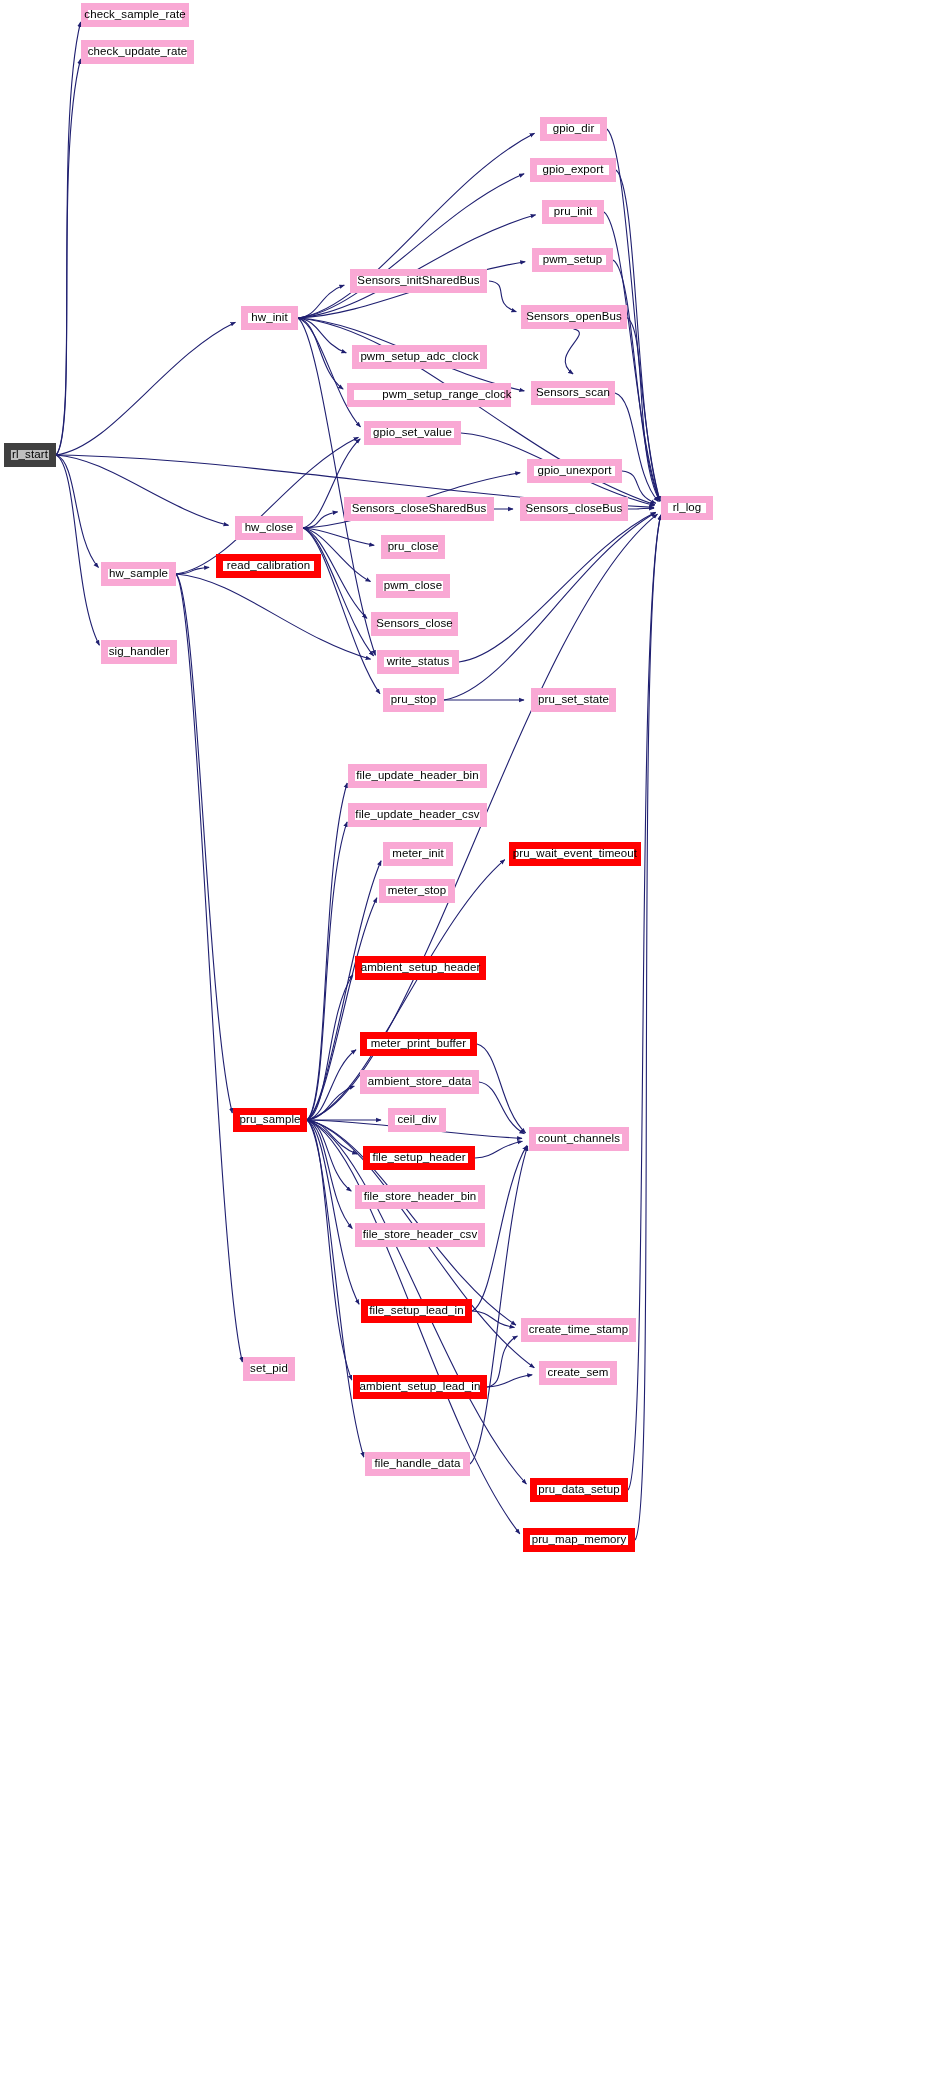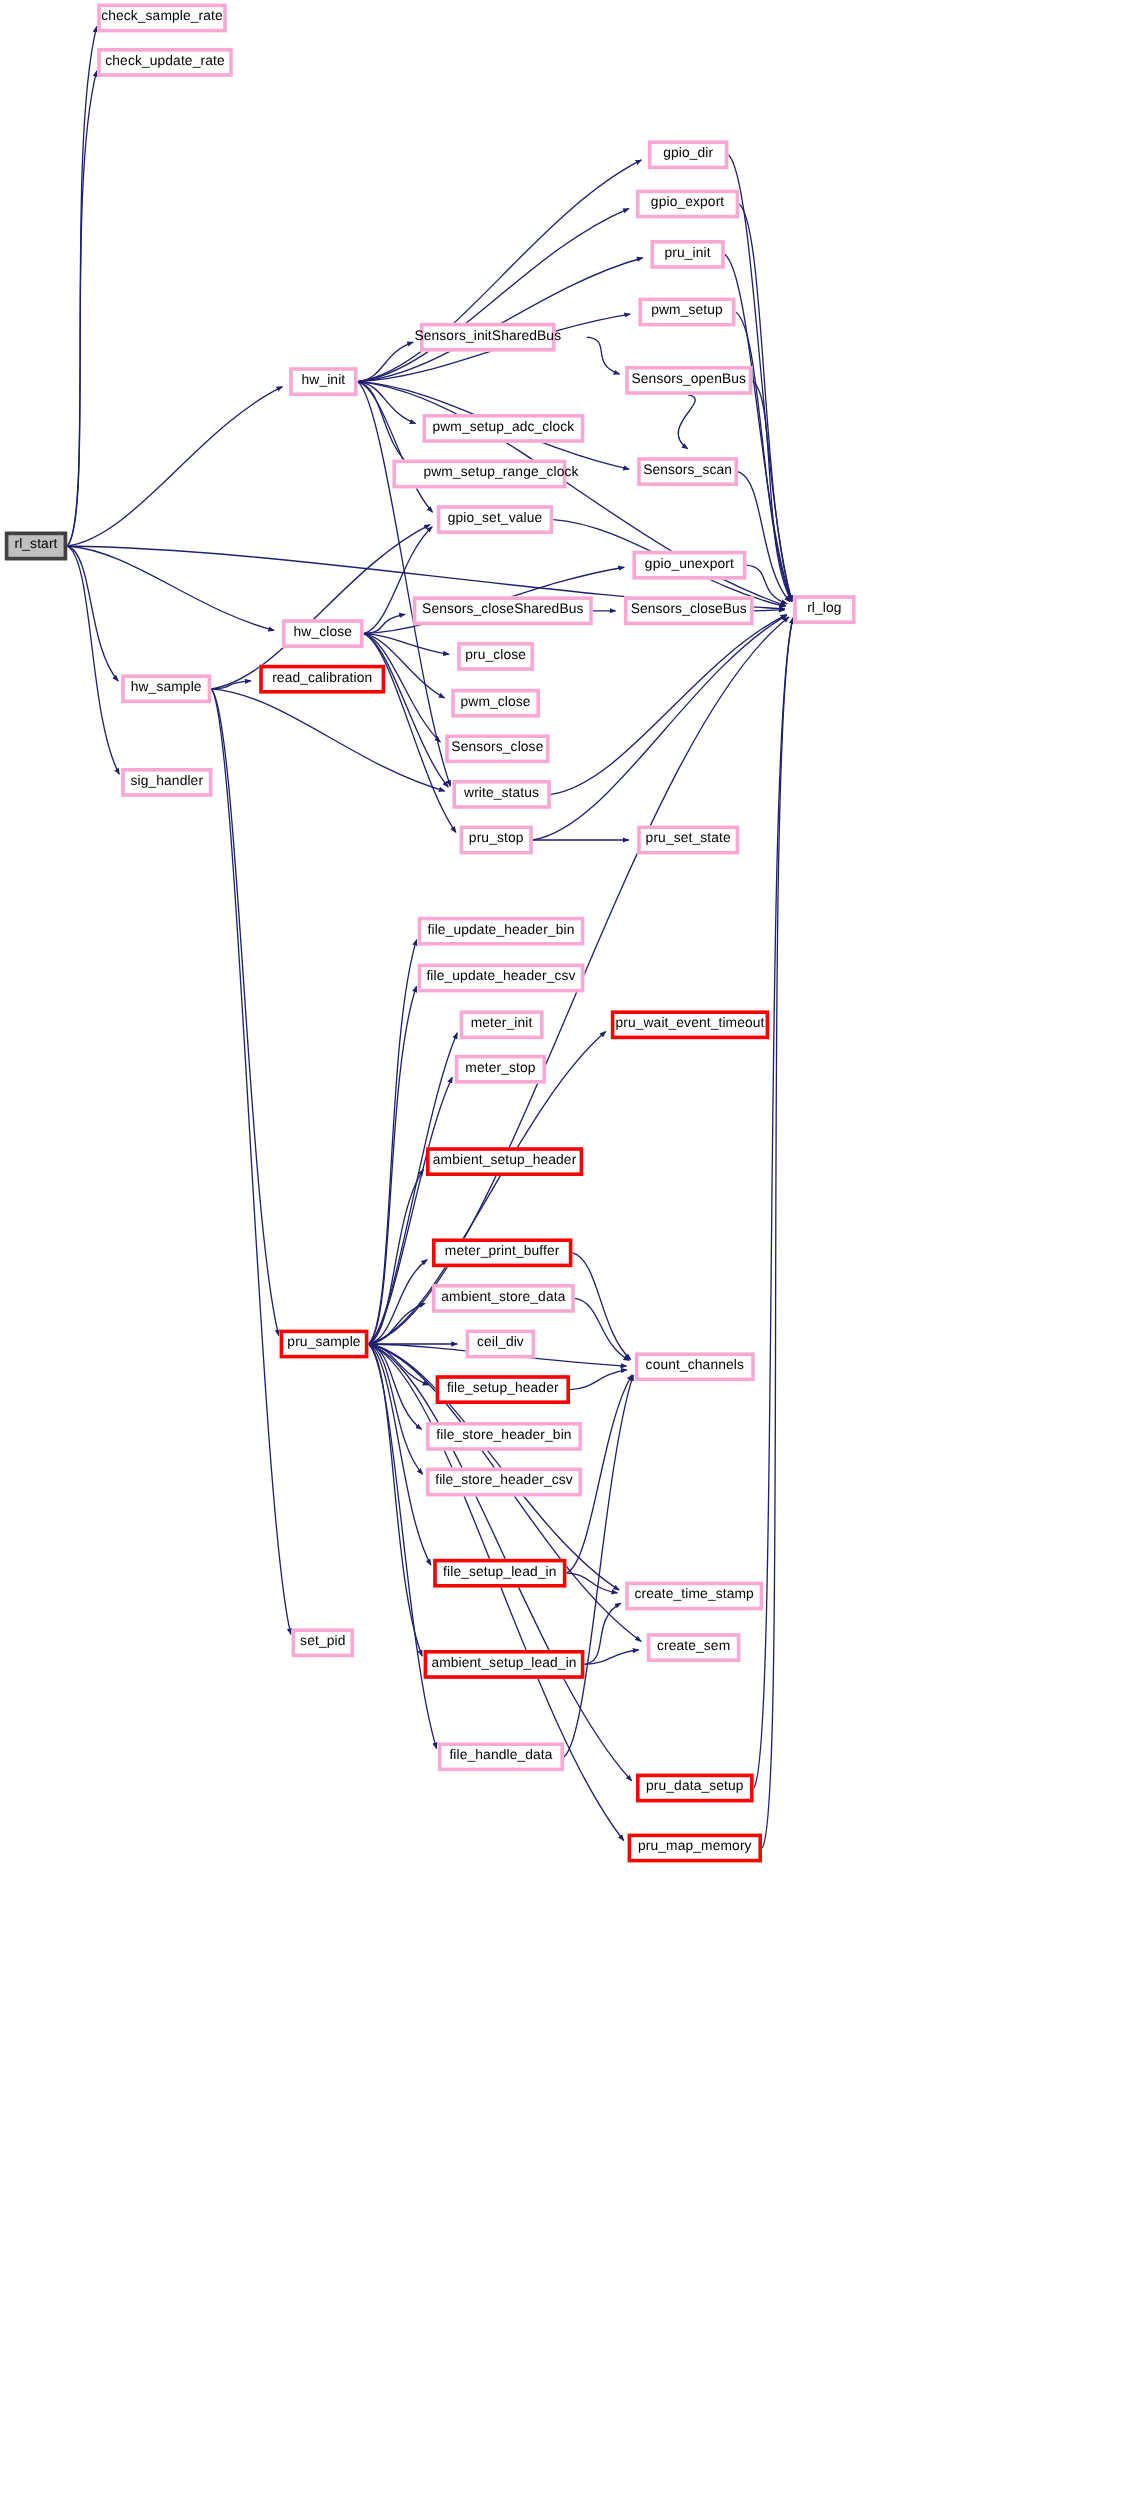--- a/index.html
+++ b/index.html
@@ -24,21 +24,21 @@
     height: 2081px;
     pointer-events: none;
   }
   .gnode {
     position: absolute;
     box-sizing: border-box;
     display: flex;
     align-items: center;
     justify-content: center;
     background: #ffffff;
-    border: 3px solid #f9a8d4;
+    border: 7px solid #f9a8d4;
     color: #000000;
     font-size: 11.5px;
     line-height: 1;
     white-space: nowrap;
     letter-spacing: 0.1px;
     z-index: 5;
     cursor: pointer;
   }
   .gnode.red {
     border-color: #ff0000;
@@ -154,36 +154,36 @@
       </div>
       <div class="gnode" style="left: 530px; top: 158px; width: 86px; height: 24px;">
         <span>gpio_export</span>
       </div>
       <div class="gnode" style="left: 542px; top: 200px; width: 62px; height: 24px;">
         <span>pru_init</span>
       </div>
       <div class="gnode" style="left: 532px; top: 248px; width: 81px; height: 24px;">
         <span>pwm_setup</span>
       </div>
-      <div class="gnode" style="left: 350px; top: 269px; width: 113px; height: 24px;">
+      <div class="gnode" style="left: 350px; top: 269px; width: 137px; height: 24px;">
         <span>Sensors_initSharedBus</span>
       </div>
       <div class="gnode" style="left: 241px; top: 306px; width: 57px; height: 24px;">
         <span>hw_init</span>
       </div>
       <div class="gnode" style="left: 521px; top: 305px; width: 106px; height: 24px; text-align: center;">
         <span>Sensors_openBus</span>
       </div>
       <div class="gnode" style="left: 352px; top: 345px; width: 135px; height: 24px;">
         <span>pwm_setup_adc_clock</span>
       </div>
       <div class="gnode" style="left: 531px; top: 381px; width: 84px; height: 24px;">
         <span>Sensors_scan</span>
       </div>
-      <div class="gnode" style="left: 327px; top: 383px; width: 145px; height: 24px; padding-left: 36px;">
+      <div class="gnode" style="left: 347px; top: 383px; width: 164px; height: 24px; padding-left: 36px;">
         <span>pwm_setup_range_clock</span>
       </div>
       <div class="gnode" style="left: 364px; top: 421px; width: 97px; height: 24px;">
         <span>gpio_set_value</span>
       </div>
       <div class="gnode root" style="left: 4px; top: 443px; width: 52px; height: 24px;">
         <span>rl_start</span>
       </div>
       <div class="gnode" style="left: 527px; top: 459px; width: 95px; height: 24px;">
         <span>gpio_unexport</span>

